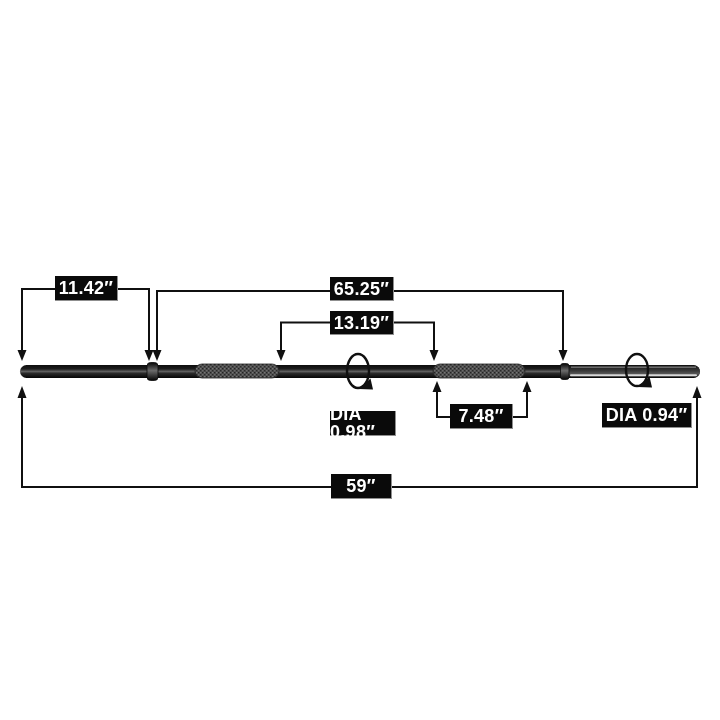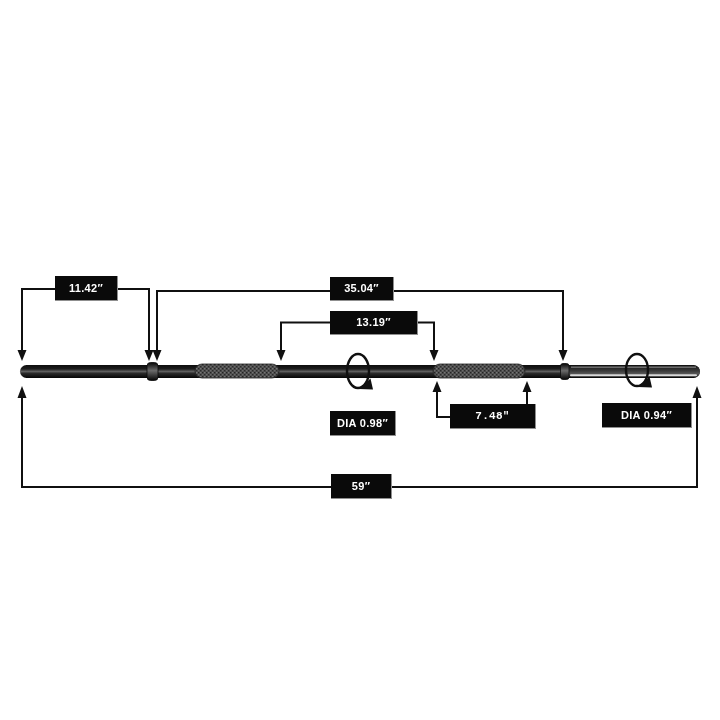--- a/index.html
+++ b/index.html
@@ -9,21 +9,21 @@
     background:#ffffff;
     overflow:hidden;
     font-family:"Liberation Sans", sans-serif;
   }
   #drawing{position:absolute;left:0;top:0;}
   .dim-label{
     position:absolute;
     background:#0a0a0a;
     color:#ffffff;
     font-weight:bold;
-    font-size:11px;
+    font-size:18px;
     line-height:1;
     display:flex;align-items:center;justify-content:center;
     letter-spacing:.3px;
     box-sizing:border-box;
     border-right:1px solid #8f8f8f;
     border-bottom:1px solid #8f8f8f;
   }
 </style>
 </head>
 <body>
@@ -111,25 +111,25 @@
 
     <g stroke="#101010" stroke-width="2" fill="#101010">
       <path d="M22,397 V487 H697 V397" fill="none"></path>
       <polygon points="17.5,398 26.5,398 22,386" stroke="none"></polygon>
       <polygon points="692.5,398 701.5,398 697,386" stroke="none"></polygon>
     </g>
   </svg>
 
   <div class="dim-label" style="left:55px;top:276px;width:63px;height:25px;">11.42″</div>
 
-  <div class="dim-label" style="left:330px;top:277px;width:64px;height:24px;">35.04″</div>
+  <div class="dim-label" style="left:330px;top:277px;width:64px;height:24px;">65.25″</div>
 
-  <div class="dim-label" style="left:330px;top:311px;width:88px;height:24px;">13.19″</div>
+  <div class="dim-label" style="left:330px;top:311px;width:64px;height:24px;">13.19″</div>
 
   <div class="dim-label" style="left:330px;top:403px;width:66px;height:25px;margin-top:8px;">DIA 0.98″</div>
 
-  <div class="dim-label" style="left:450px;top:404px;width:86px;height:25px;font-family:Liberation Mono, monospace;">7.48″</div>
+  <div class="dim-label" style="left:450px;top:404px;width:63px;height:25px;">7.48″</div>
 
   <div class="dim-label" style="left:602px;top:403px;width:90px;height:25px;">DIA 0.94″</div>
 
   <div class="dim-label" style="left:331px;top:474px;width:61px;height:25px;">59″</div>
 
 </div>
 
 </body></html>

